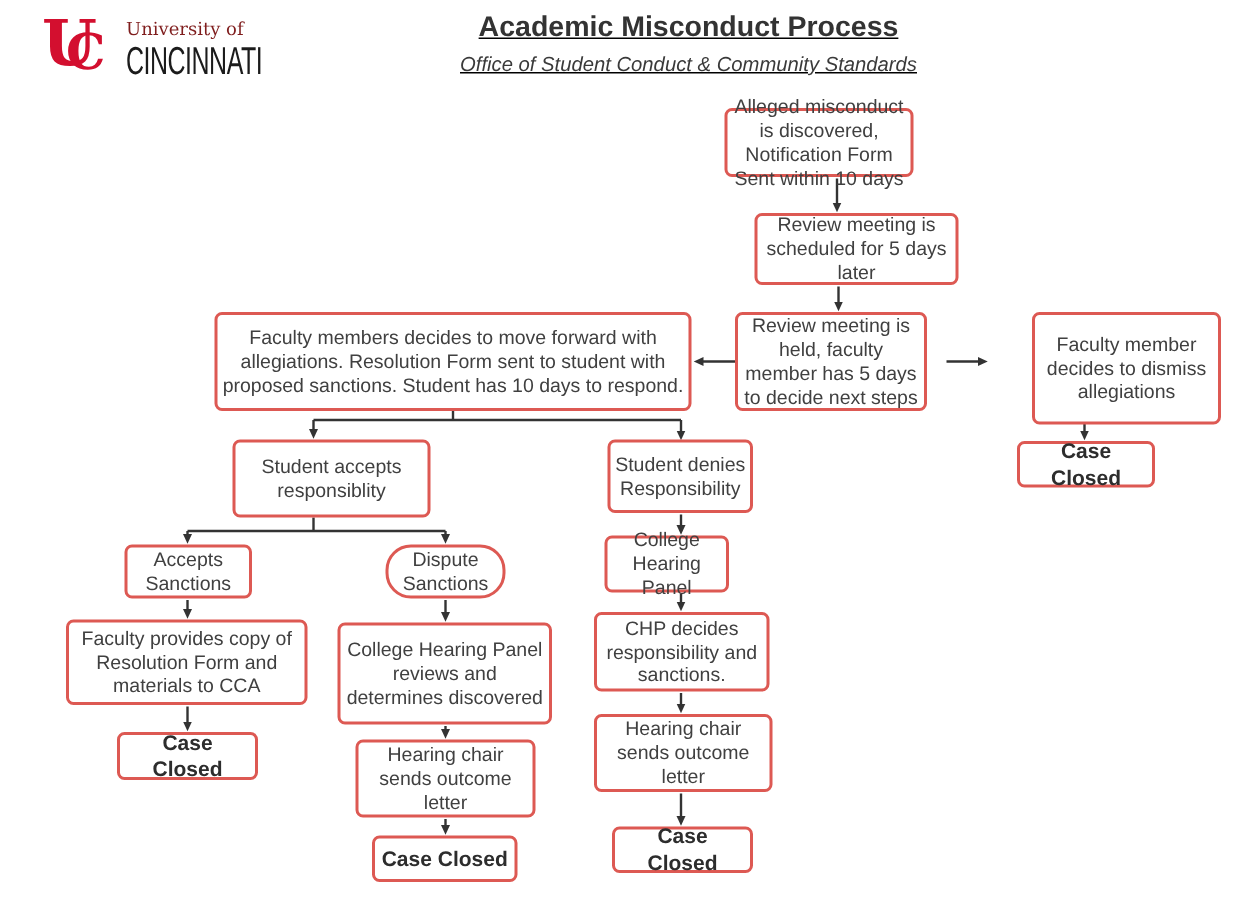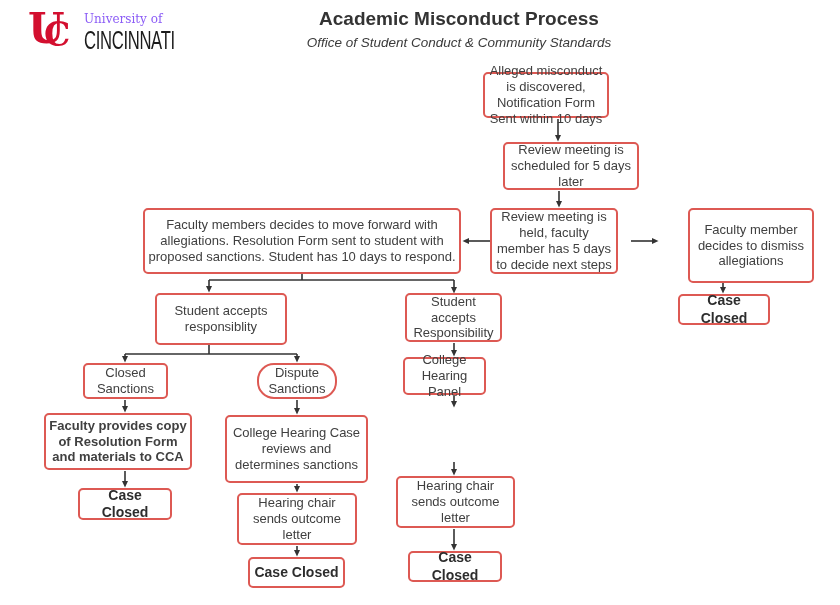--- a/index.html
+++ b/index.html
@@ -16,31 +16,31 @@
     width:840px;height:605px;
     background:#ffffff;
     overflow:hidden;
   }
   
   .logo{position:absolute;left:28px;top:6px;display:flex;align-items:flex-start;}
   .logo-mark{display:block;}
   .logo-text{margin-left:6px;padding-top:7px;}
   .logo-univ{
     font-family:"DejaVu Serif", serif;
-    font-size:12px;color:#8b5cf6;display:block;line-height:1;
+    font-size:12px;color:#7f1d1d;display:block;line-height:1;
   }
   .logo-cinci{
     display:block;
     font-size:26px;color:#1b1b1b;line-height:1;
     letter-spacing:-0.5px;
     transform:scaleX(0.64);
     transform-origin:left top;
     margin-top:2px;
   }
-  .titleblock{position:absolute;left:249px;top:8px;width:420px;text-align:center;}
+  .titleblock{position:absolute;left:249px;top:8px;width:420px;text-align:center;text-decoration:underline;}
   .title{font-size:19px;font-weight:bold;color:var(--ink);line-height:1.2;}
   .subtitle{font-size:13.5px;font-style:italic;color:#3a3a3a;margin-top:4px;line-height:1.2;}
   
   .node{
     position:absolute;
     box-sizing:border-box;
     border:2px solid var(--box-border);
     border-radius:5px;
     background:#ffffff;
     color:var(--box-text);
@@ -129,43 +129,46 @@
 
   <div class="node bold" style="left:678px;top:294px;width:92px;height:31px;">
     <span>Case Closed</span>
   </div>
 
   <div class="node" style="left:155px;top:293px;width:132px;height:52px;">
     <span>Student accepts responsiblity</span>
   </div>
 
   <div class="node" style="left:405px;top:293px;width:97px;height:49px;">
-    <span>Student accepts Responsibility</span>
+    <span>Student denies Responsibility</span>
   </div>
 
   <div class="node" style="left:83px;top:363px;width:85px;height:36px;">
-    <span>Closed Sanctions</span>
+    <span>Accepts Sanctions</span>
   </div>
 
   <div class="node" style="left:257px;top:363px;width:80px;height:36px;border-radius:17px;">
     <span>Dispute Sanctions</span>
   </div>
 
   <div class="node" style="left:403px;top:357px;width:83px;height:38px;">
     <span>College Hearing Panel</span>
   </div>
 
-  <div class="node" style="left:44px;top:413px;width:148px;height:57px;font-weight:bold;">
+  <div class="node" style="left:44px;top:413px;width:161px;height:57px;">
     <span>Faculty provides copy of Resolution Form and materials to CCA</span>
   </div>
 
   <div class="node" style="left:225px;top:415px;width:143px;height:68px;">
-    <span>College Hearing Case reviews and determines sanctions</span>
+    <span>College Hearing Panel reviews and determines discovered</span>
   </div>
 
+  <div class="node" style="left:396px;top:408px;width:117px;height:53px;">
+    <span>CHP decides responsibility and sanctions.</span>
+  </div>
 
   <div class="node" style="left:237px;top:493px;width:120px;height:52px;">
     <span>Hearing chair sends outcome letter</span>
   </div>
 
   <div class="node" style="left:396px;top:476px;width:119px;height:52px;">
     <span>Hearing chair sends outcome letter</span>
   </div>
 
   <div class="node bold" style="left:78px;top:488px;width:94px;height:32px;">

